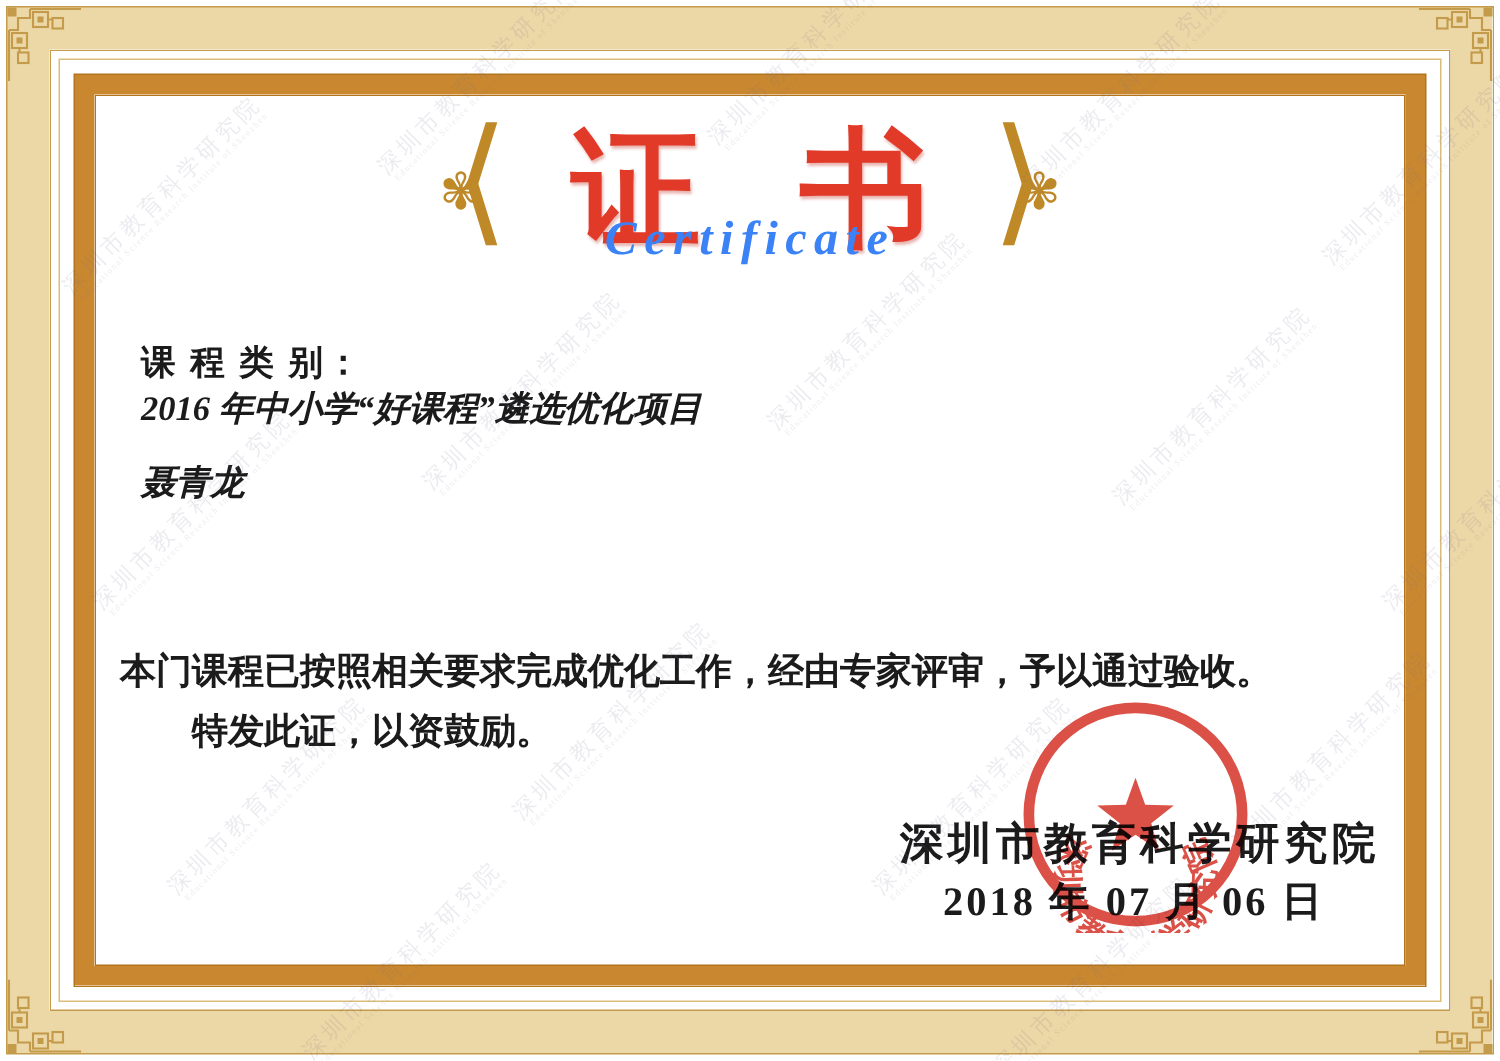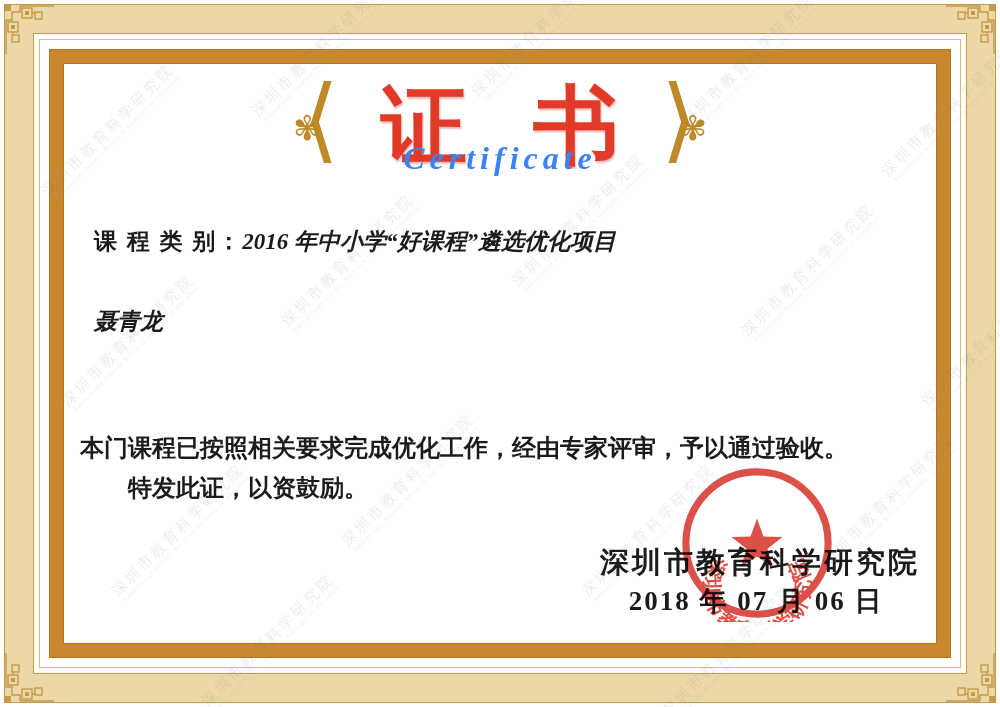--- a/index.html
+++ b/index.html
@@ -34,21 +34,21 @@
                     font-family:"DejaVu Sans","Liberation Sans",sans-serif;}
   .flourish.right{transform:scaleX(-1);}
   .title-chars{display:flex;gap:66px;margin:0 26px;}
   .title-char{font-size:86px;line-height:104px;font-weight:700;color:#e23a28;
               text-shadow:1px 2px 2px rgba(190,40,25,.35);}
   .subtitle{position:absolute;left:0;top:140px;width:100%;text-align:center;z-index:4;
             font-style:italic;font-weight:700;font-size:32px;letter-spacing:5px;color:#3b82f6;}
 
   
   .fields{position:absolute;left:94px;top:226px;width:820px;z-index:3;}
-  .row{display:flex;align-items:baseline;height:40px;font-size:23px;}
+  .row{display:flex;align-items:baseline;height:40px;font-size:23px;flex-direction:column;}
   .lbl{font-weight:700;letter-spacing:2px;white-space:nowrap;}
   .val{font-weight:700;white-space:nowrap;text-align:right;}
   .hand{font-style:italic;}
   .spacer{display:inline-block;width:96px;}
 
   
   .body-par{position:absolute;left:80px;top:428px;width:818px;z-index:3;
             font-size:24px;font-weight:700;line-height:40px;}
   .body-line2{text-indent:2em;}
 

